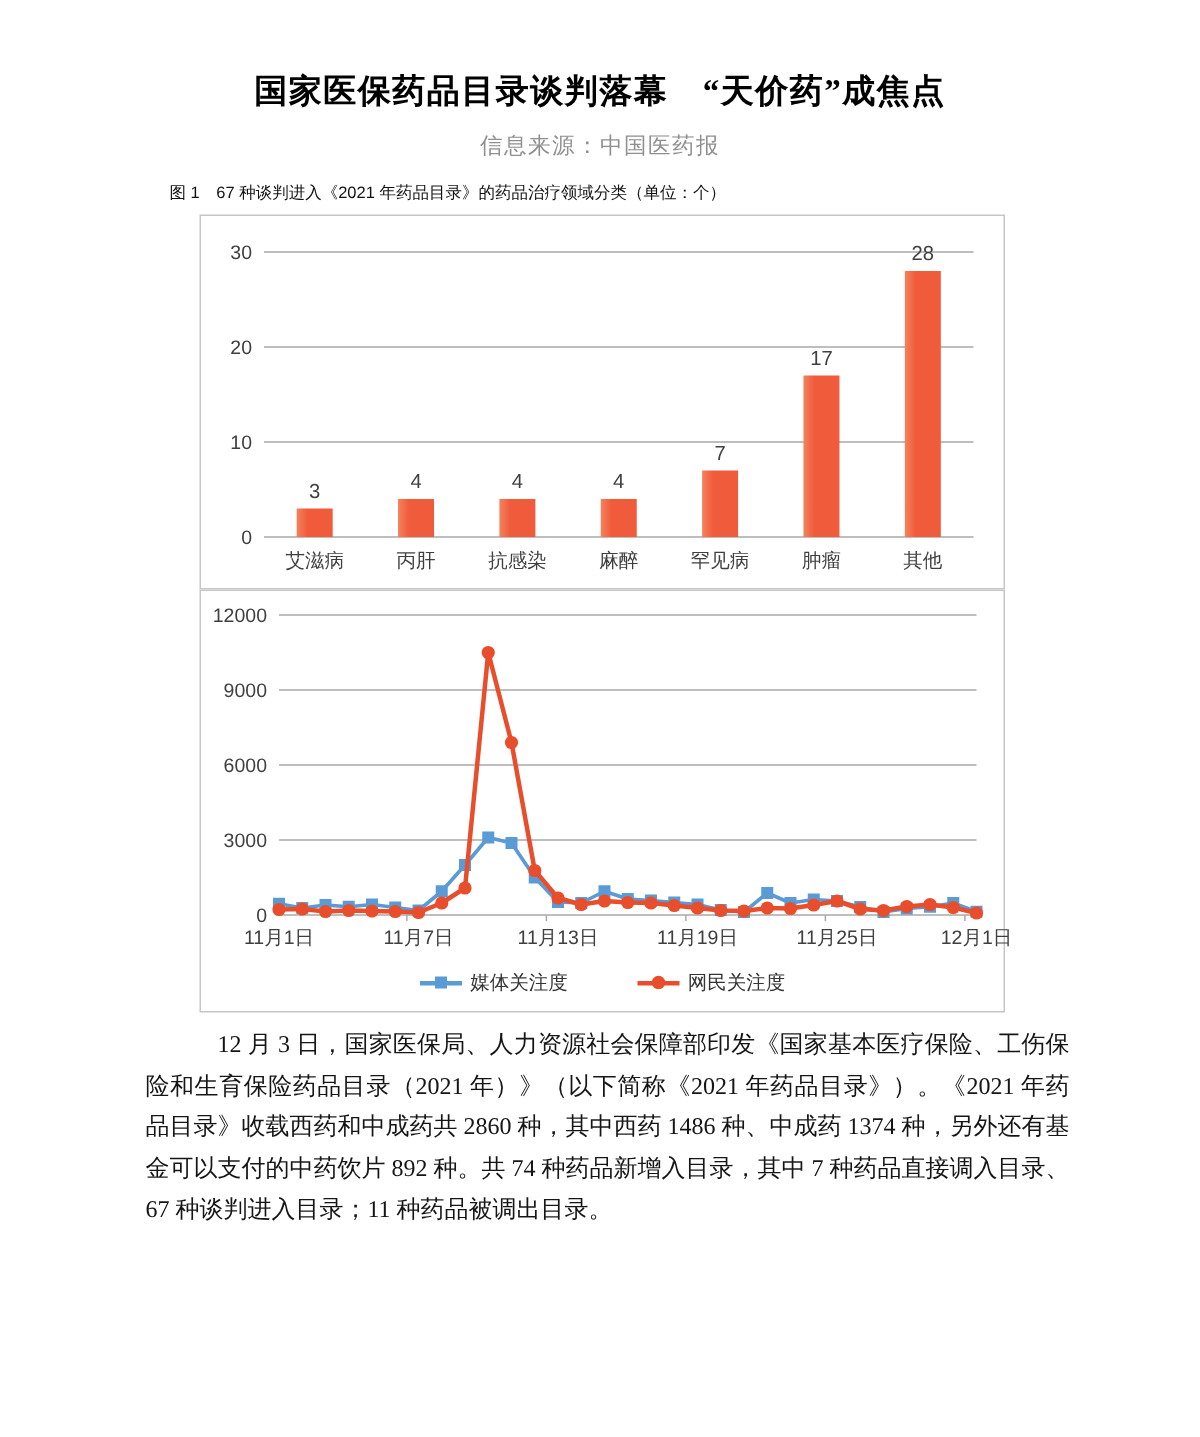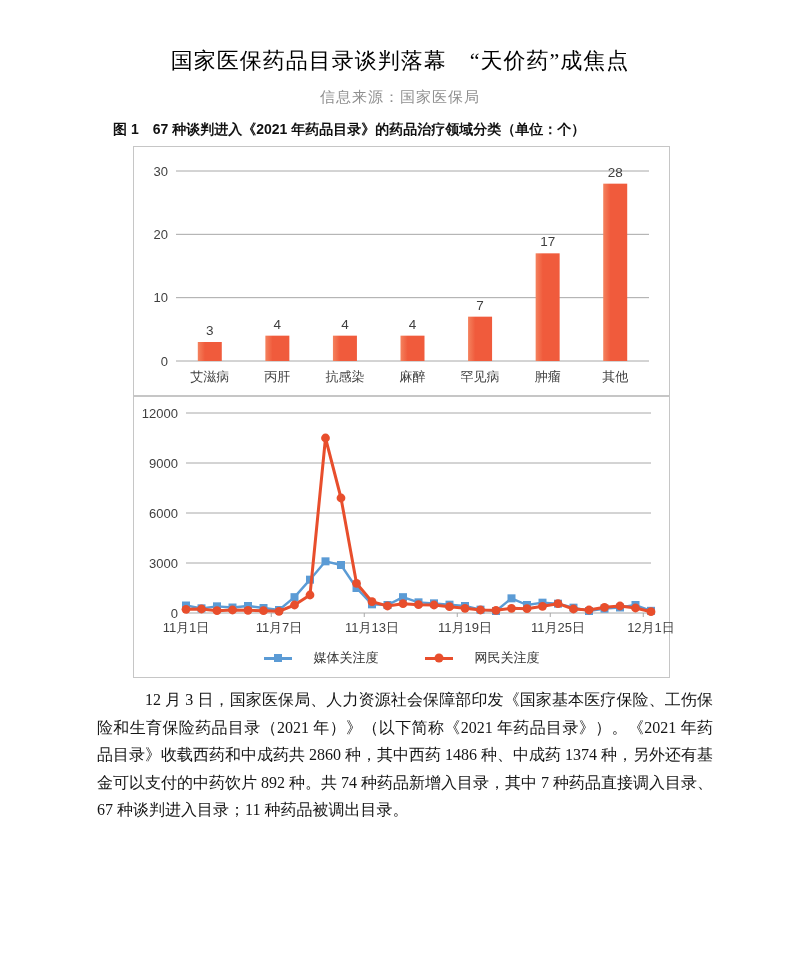--- a/index.html
+++ b/index.html
@@ -2,58 +2,58 @@
 <html><head>
 <meta charset="utf-8">
 <style>
   html,body{margin:0;padding:0;background:#ffffff;}
   .page{
     position:relative;width:800px;height:958px;background:#fff;overflow:hidden;
     font-family:"Liberation Serif","DejaVu Serif",serif;color:#1a1a1a;
   }
   .inner{padding-top:46px;}
   .title{
-    margin:0;text-align:center;font-size:22px;line-height:30px;font-weight:400;
+    margin:0;text-align:center;font-size:22px;line-height:30px;font-weight:700;
     letter-spacing:1px;color:#000;
     font-family:"Liberation Serif","DejaVu Serif",serif;
   }
   .source{
     margin-top:12px;text-align:center;font-size:15px;color:#8f8f8f;letter-spacing:1px;
   }
   .fig-caption{
-    margin:14px 0 7px 113px;font-size:14px;font-weight:700;color:#111;
+    margin:14px 0 7px 113px;font-size:11px;font-weight:400;color:#111;
     font-family:"Liberation Sans","DejaVu Sans",sans-serif;
   }
   .chart-box{
     margin-left:133px;width:535px;border:1px solid #c6c6c6;background:#fff;
   }
   .chart-box svg{display:block;overflow:visible;}
   .legend-row{
     display:flex;justify-content:center;align-items:center;gap:46px;
     padding:2px 0 10px 0;
     font-family:"Liberation Sans","DejaVu Sans",sans-serif;font-size:13px;color:#333;
   }
-  .legend-item{display:flex;align-items:center;gap:22px;}
+  .legend-item{display:flex;align-items:center;gap:6px;}
   .legend-line{position:relative;width:28px;height:3px;display:inline-block;}
   .legend-marker{position:absolute;left:50%;top:50%;transform:translate(-50%,-50%);display:inline-block;}
   .m-square{width:8px;height:8px;}
   .m-circle{width:9px;height:9px;border-radius:50%;}
   .article{
     margin:8px 87px 0 97px;font-size:16px;line-height:27.5px;text-align:justify;
     color:#151515;
   }
   .article p{margin:0;text-indent:3em;}
 </style>
 </head>
 <body>
 
 <div class="page">
   <div class="inner">
     <h1 class="title">国家医保药品目录谈判落幕　“天价药”成焦点</h1>
-    <div class="source">信息来源：国家医保局</div>
+    <div class="source">信息来源：中国医药报</div>
 
     <div class="fig-caption">图 1　67 种谈判进入《2021 年药品目录》的药品治疗领域分类（单位：个）</div>
     <div class="chart-box" id="chart1">
         <svg width="535" height="248" viewBox="0 0 535 248">
           <defs>
             <linearGradient id="barGrad" x1="0" y1="0" x2="1" y2="0">
               <stop offset="0%" stop-color="#f4825e"></stop>
               <stop offset="30%" stop-color="#f05b3c"></stop>
               <stop offset="100%" stop-color="#f05b3c"></stop>
             </linearGradient>

